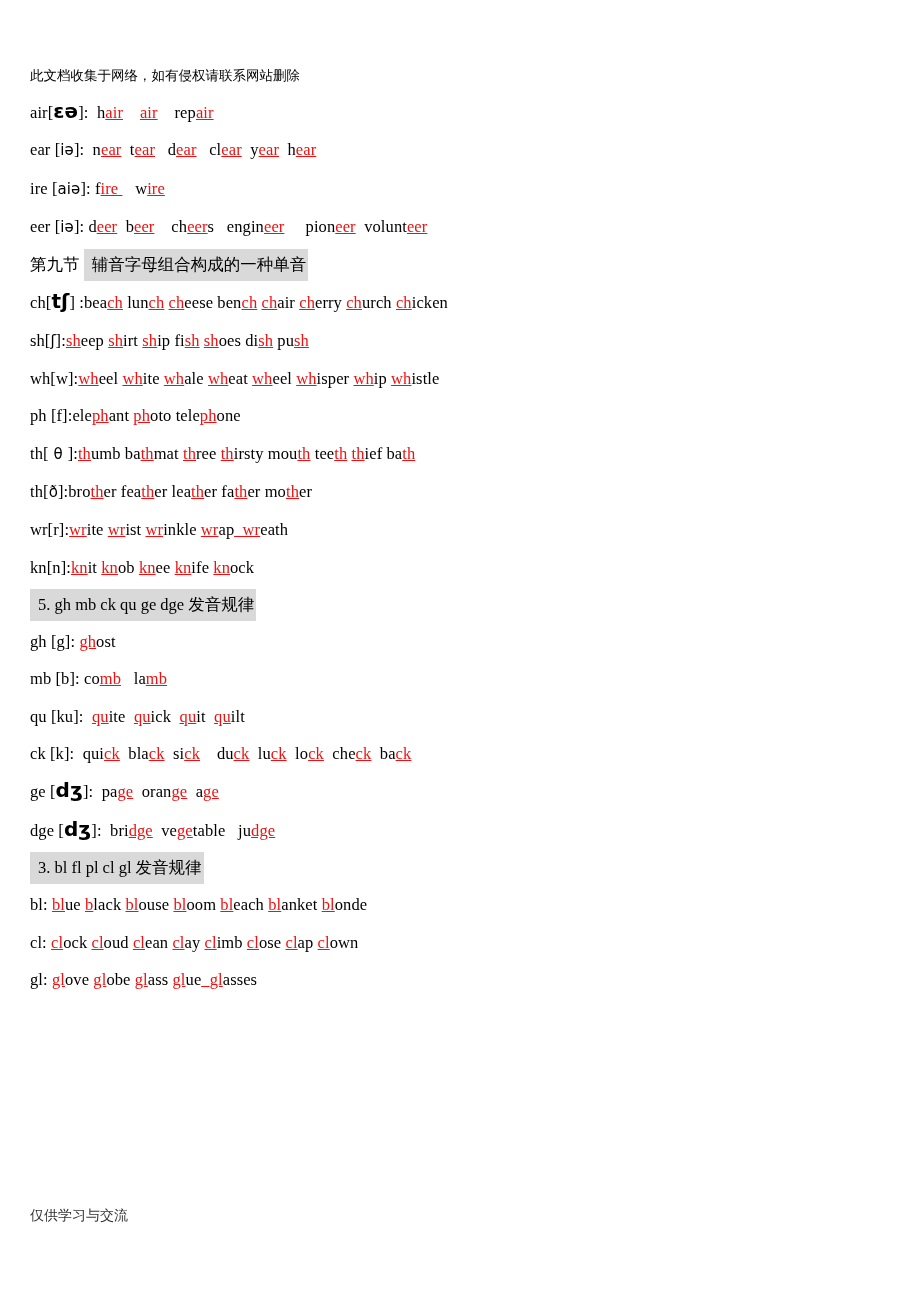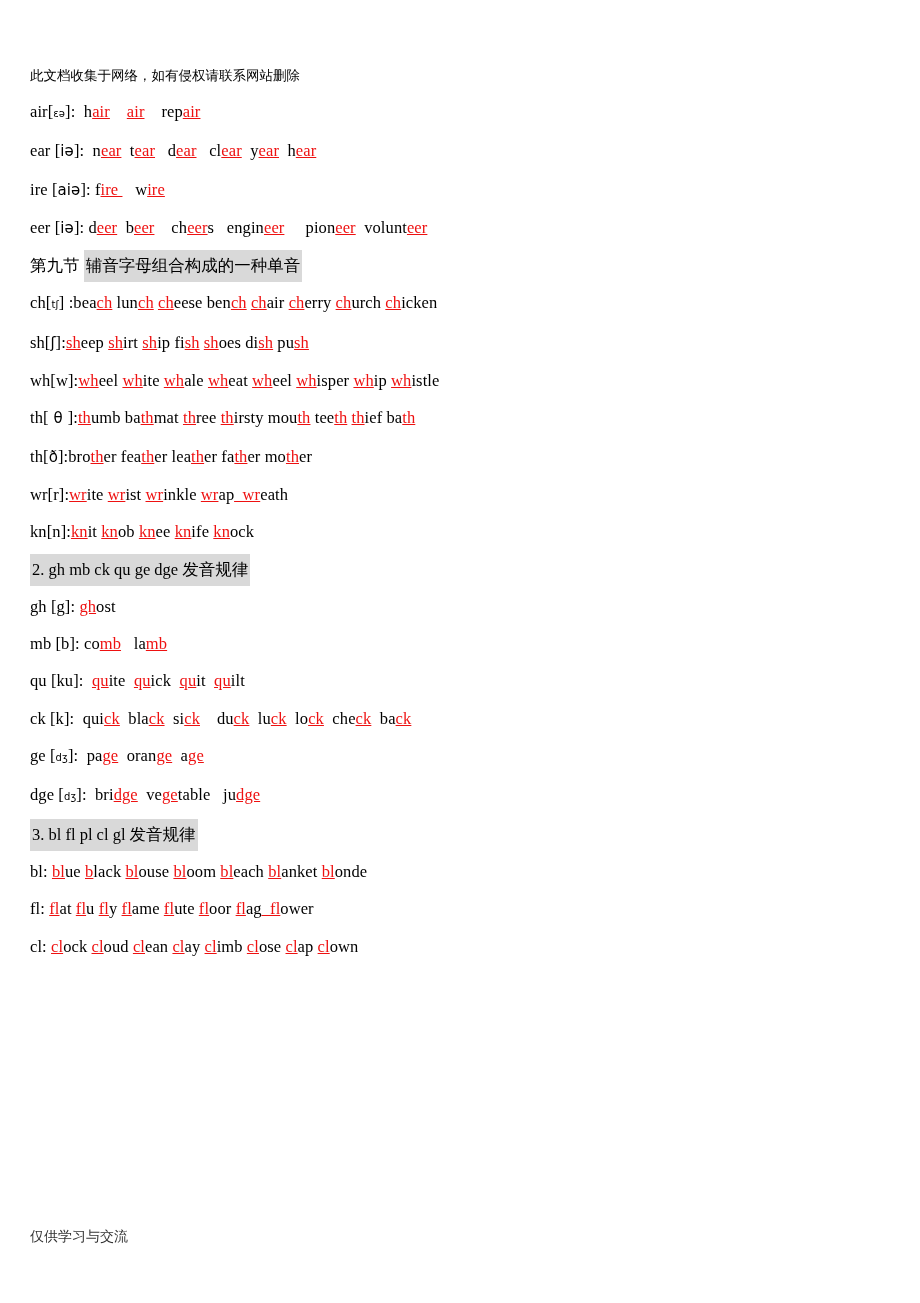--- a/index.html
+++ b/index.html
@@ -31,26 +31,25 @@
     font-family: "DejaVu Sans", "Liberation Sans", sans-serif;
     font-size: 13.5px;
     line-height: 18px;
     color: #000;
     white-space: nowrap;
   }
   .footer-note {
     position: absolute;
     left: 30px;
     top: 1206px;
-    font-family: Liberation Sans, sans-serif;
+    font-family: Liberation Serif, serif;
     font-size: 14px;
     line-height: 20px;
     color: #333;
     white-space: nowrap;
-    margin-top: 20px;
   }
   .body-block {
     position: absolute;
     left: 30px;
     top: 93px;
     width: 880px;
   }
   .line {
     font-family: "Liberation Serif", "DejaVu Serif", serif;
     font-size: 16.5px;
@@ -65,32 +64,32 @@
     -webkit-box-decoration-break: clone;
   }
   .sec {
     font-family: "Liberation Serif", "DejaVu Serif", serif;
     font-size: 16.5px;
     line-height: 37.3px;
     white-space: pre;
     color: #000;
   }
   .sec .hl {
-    padding: 6px 2px 7px 2px;
+    padding: 6px 2px 7px 8px;
   }
   .r {
     color: #ee1111;
     text-decoration: underline;
     text-decoration-color: #ee1111;
     text-underline-offset: 1px;
   }
   .ipa {
     font-family: "DejaVu Sans", "Liberation Sans", sans-serif;
-    font-weight: normal;
-    font-size: 10px;
+    font-weight: bold;
+    font-size: 20px;
     margin-top: 9px;
   }
   .ipa-thin {
     font-family: "DejaVu Sans", "Liberation Sans", sans-serif;
     font-size: 15px;
   }
   .gap { height: 37px; }
 </style>
 </head>
 <body>
@@ -111,52 +110,53 @@
 
     <div class="sec cn"><span>第九节</span><span> </span><span class="hl">辅音字母组合构成的一种单音</span></div>
 
 
     <div class="line">ch[<span class="ipa">tʃ</span>] :bea<span class="r">ch</span> lun<span class="r">ch</span> <span class="r">ch</span>eese ben<span class="r">ch</span> <span class="r">ch</span>air <span class="r">ch</span>erry <span class="r">ch</span>urch <span class="r">ch</span>icken</div>
 
     <div class="line">sh[<span class="ipa-thin">ʃ</span>]:<span class="r">sh</span>eep <span class="r">sh</span>irt <span class="r">sh</span>ip fi<span class="r">sh</span> <span class="r">sh</span>oes di<span class="r">sh</span> pu<span class="r">sh</span></div>
 
     <div class="line">wh[w]:<span class="r">wh</span>eel <span class="r">wh</span>ite <span class="r">wh</span>ale <span class="r">wh</span>eat <span class="r">wh</span>eel <span class="r">wh</span>isper <span class="r">wh</span>ip <span class="r">wh</span>istle</div>
 
+    <div class="line">ph [f]:ele<span class="r">ph</span>ant <span class="r">ph</span>oto tele<span class="r">ph</span>one</div>
 
     <div class="line">th[<span class="ipa-thin"> θ </span>]:<span class="r">th</span>umb ba<span class="r">th</span>mat <span class="r">th</span>ree <span class="r">th</span>irsty mou<span class="r">th</span> tee<span class="r">th</span> <span class="r">th</span>ief ba<span class="r">th</span></div>
 
     <div class="line">th[<span class="ipa-thin">ð</span>]:bro<span class="r">th</span>er fea<span class="r">th</span>er lea<span class="r">th</span>er fa<span class="r">th</span>er mo<span class="r">th</span>er</div>
 
     <div class="line">wr[r]:<span class="r">wr</span>ite <span class="r">wr</span>ist <span class="r">wr</span>inkle <span class="r">wr</span>ap<span class="r">_wr</span>eath</div>
 
     <div class="line">kn[n]:<span class="r">kn</span>it <span class="r">kn</span>ob <span class="r">kn</span>ee <span class="r">kn</span>ife <span class="r">kn</span>ock</div>
 
-    <div class="sec cn"><span class="hl">2. gh mb ck qu ge dge 发音规律</span></div>
+    <div class="sec cn"><span class="hl">5. gh mb ck qu ge dge 发音规律</span></div>
 
     <div class="line">gh [g]: <span class="r">gh</span>ost</div>
 
     <div class="line">mb [b]: co<span class="r">mb</span>&nbsp;&nbsp; la<span class="r">mb</span></div>
 
     <div class="line">qu [ku]:&nbsp; <span class="r">qu</span>ite&nbsp; <span class="r">qu</span>ick&nbsp; <span class="r">qu</span>it&nbsp; <span class="r">qu</span>ilt</div>
 
     <div class="line">ck [k]:&nbsp; qui<span class="r">ck</span>&nbsp; bla<span class="r">ck</span>&nbsp; si<span class="r">ck</span>&nbsp;&nbsp;&nbsp; du<span class="r">ck</span>&nbsp; lu<span class="r">ck</span>&nbsp; lo<span class="r">ck</span>&nbsp; che<span class="r">ck</span>&nbsp; ba<span class="r">ck</span></div>
 
     <div class="line">ge [<span class="ipa">dʒ</span>]:&nbsp; pa<span class="r">ge</span>&nbsp; oran<span class="r">ge</span>&nbsp; a<span class="r">ge</span></div>
 
     <div class="line">dge [<span class="ipa">dʒ</span>]:&nbsp; bri<span class="r">dge</span>&nbsp; ve<span class="r">ge</span>table&nbsp;&nbsp; ju<span class="r">dge</span></div>
 
     <div class="sec cn"><span class="hl">3. bl fl pl cl gl 发音规律</span></div>
 
     <div class="line">bl: <span class="r">bl</span>ue <span class="r">b</span>lack <span class="r">bl</span>ouse <span class="r">bl</span>oom <span class="r">bl</span>each <span class="r">bl</span>anket <span class="r">bl</span>onde</div>
 
-    <div class="line">fl: <span class="r">fl</span>at <span class="r">fl</span>u <span class="r">fl</span>y <span class="r">fl</span>ame <span class="r">fl</span>ute <span class="r">fl</span>oor <span class="r">fl</span>ag<span class="r">_fl</span>ower</div>
 
 
     <div class="line">cl: <span class="r">cl</span>ock <span class="r">cl</span>oud <span class="r">cl</span>ean <span class="r">cl</span>ay <span class="r">cl</span>imb <span class="r">cl</span>ose <span class="r">cl</span>ap <span class="r">cl</span>own</div>
 
+    <div class="line">gl: <span class="r">gl</span>ove <span class="r">gl</span>obe <span class="r">gl</span>ass <span class="r">gl</span>ue<span class="r">_gl</span>asses</div>
 
     <div class="gap"></div>
 
 
   </div>
 
   <div class="footer-note">仅供学习与交流</div>
 
 </div>
 

